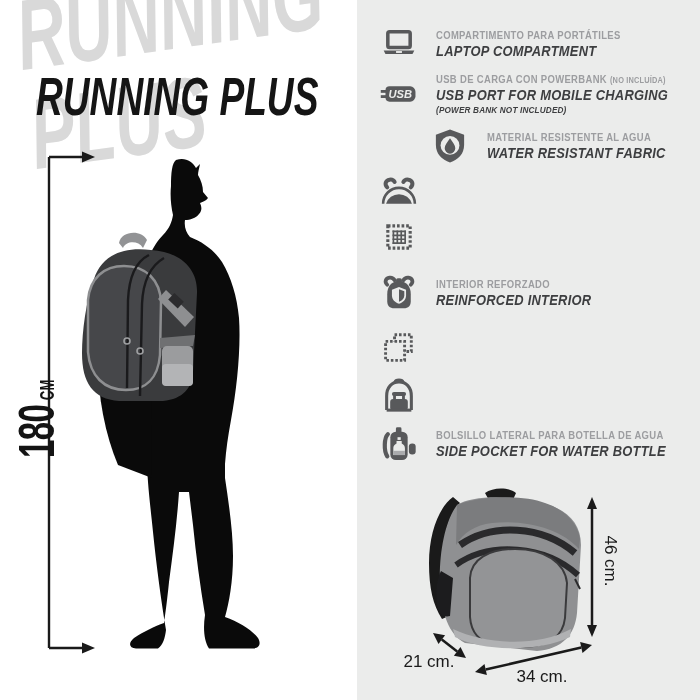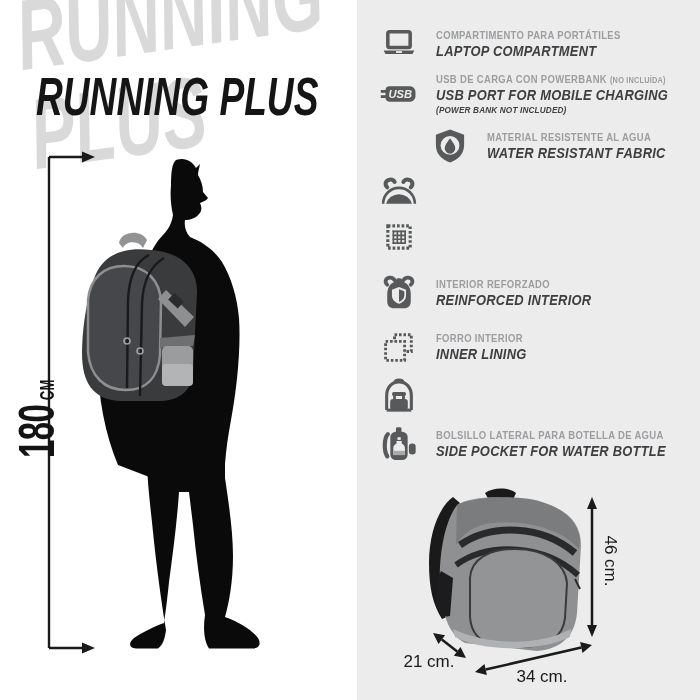--- a/index.html
+++ b/index.html
@@ -196,24 +196,20 @@
             <span class="en"><span class="cond">REINFORCED INTERIOR</span></span>
           </div>
         </div>
         <div class="feature-row" style="top: 324px;">
           <span class="icon-box">
             <svg width="40" height="38" viewBox="0 0 34 34">
               <rect x="13" y="6" width="15" height="15" fill="none" stroke="#58595b" stroke-width="2.6" stroke-dasharray="2.3 1.7"></rect>
               <rect x="5" y="12" width="17" height="17" fill="#ebeceb" stroke="#58595b" stroke-width="2.6" stroke-dasharray="2.3 1.7"></rect>
             </svg>
           </span>
-          <div class="ft">
-            <span class="es"><span class="cond"><span>FORRO INTERIOR</span></span></span>
-            <span class="en"><span class="cond">INNER LINING</span></span>
-          </div>
         </div>
         <div class="feature-row" style="top: 373px;">
           <span class="icon-box">
             <svg width="40" height="40" viewBox="0 0 34 34">
               <path d="M13.5 5 C14 2.5 20 2.5 20.5 5" fill="none" stroke="#58595b" stroke-width="2.2"></path>
               <path d="M6.5 29 V17 C6.5 9.5 11 5 17 5 C23 5 27.5 9.5 27.5 17 V29" fill="none" stroke="#58595b" stroke-width="2.6"></path>
               <rect x="11" y="13.5" width="12" height="3.4" rx="1.7" fill="#58595b"></rect>
               <rect x="12" y="16" width="2.4" height="4.5" fill="#58595b"></rect>
               <rect x="19.6" y="16" width="2.4" height="4.5" fill="#58595b"></rect>
               <rect x="9.5" y="19.5" width="15" height="9.5" rx="2.5" fill="#58595b"></rect>

